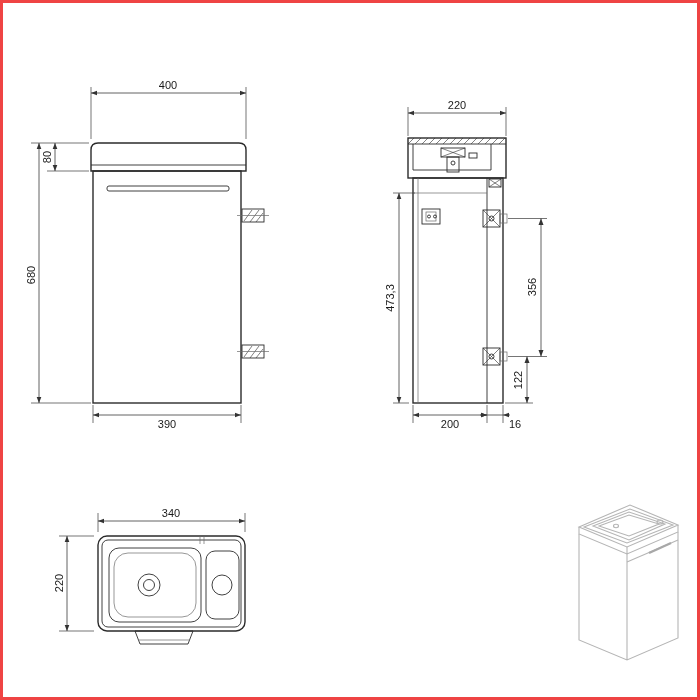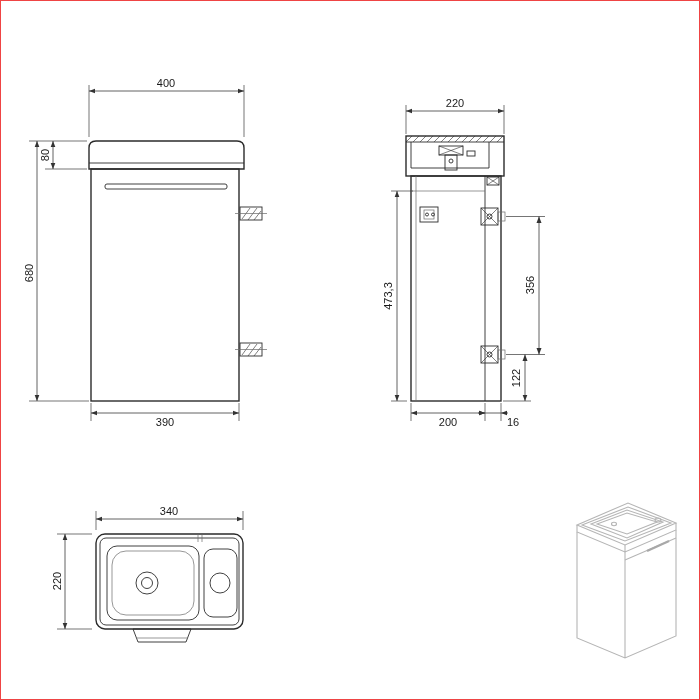--- a/index.html
+++ b/index.html
@@ -1,18 +1,18 @@
 <!DOCTYPE html>
 <html><head>
 <meta charset="utf-8">
 <style>
   html, body { margin: 0; padding: 0; background: #ffffff; }
   .canvas {
     width: 700px; height: 700px; background: #ffffff;
-    border: 1px solid #ef4444; box-sizing: border-box;
+    border: 3px solid #ef4444; box-sizing: border-box;
     position: relative; overflow: hidden;
     font-family: "Liberation Sans", sans-serif;
   }
   svg { display: block; }
   .outline { fill: none; stroke: #2b2b2b; stroke-width: 1.4; }
   .thin    { fill: none; stroke: #2b2b2b; stroke-width: 0.9; }
   .light   { fill: none; stroke: #6a6a6a; stroke-width: 0.7; }
   .dim     { fill: none; stroke: #3a3a3a; stroke-width: 0.8; }
   .ext     { fill: none; stroke: #3a3a3a; stroke-width: 0.7; }
   .hatch   { fill: none; stroke: #2b2b2b; stroke-width: 0.6; }

